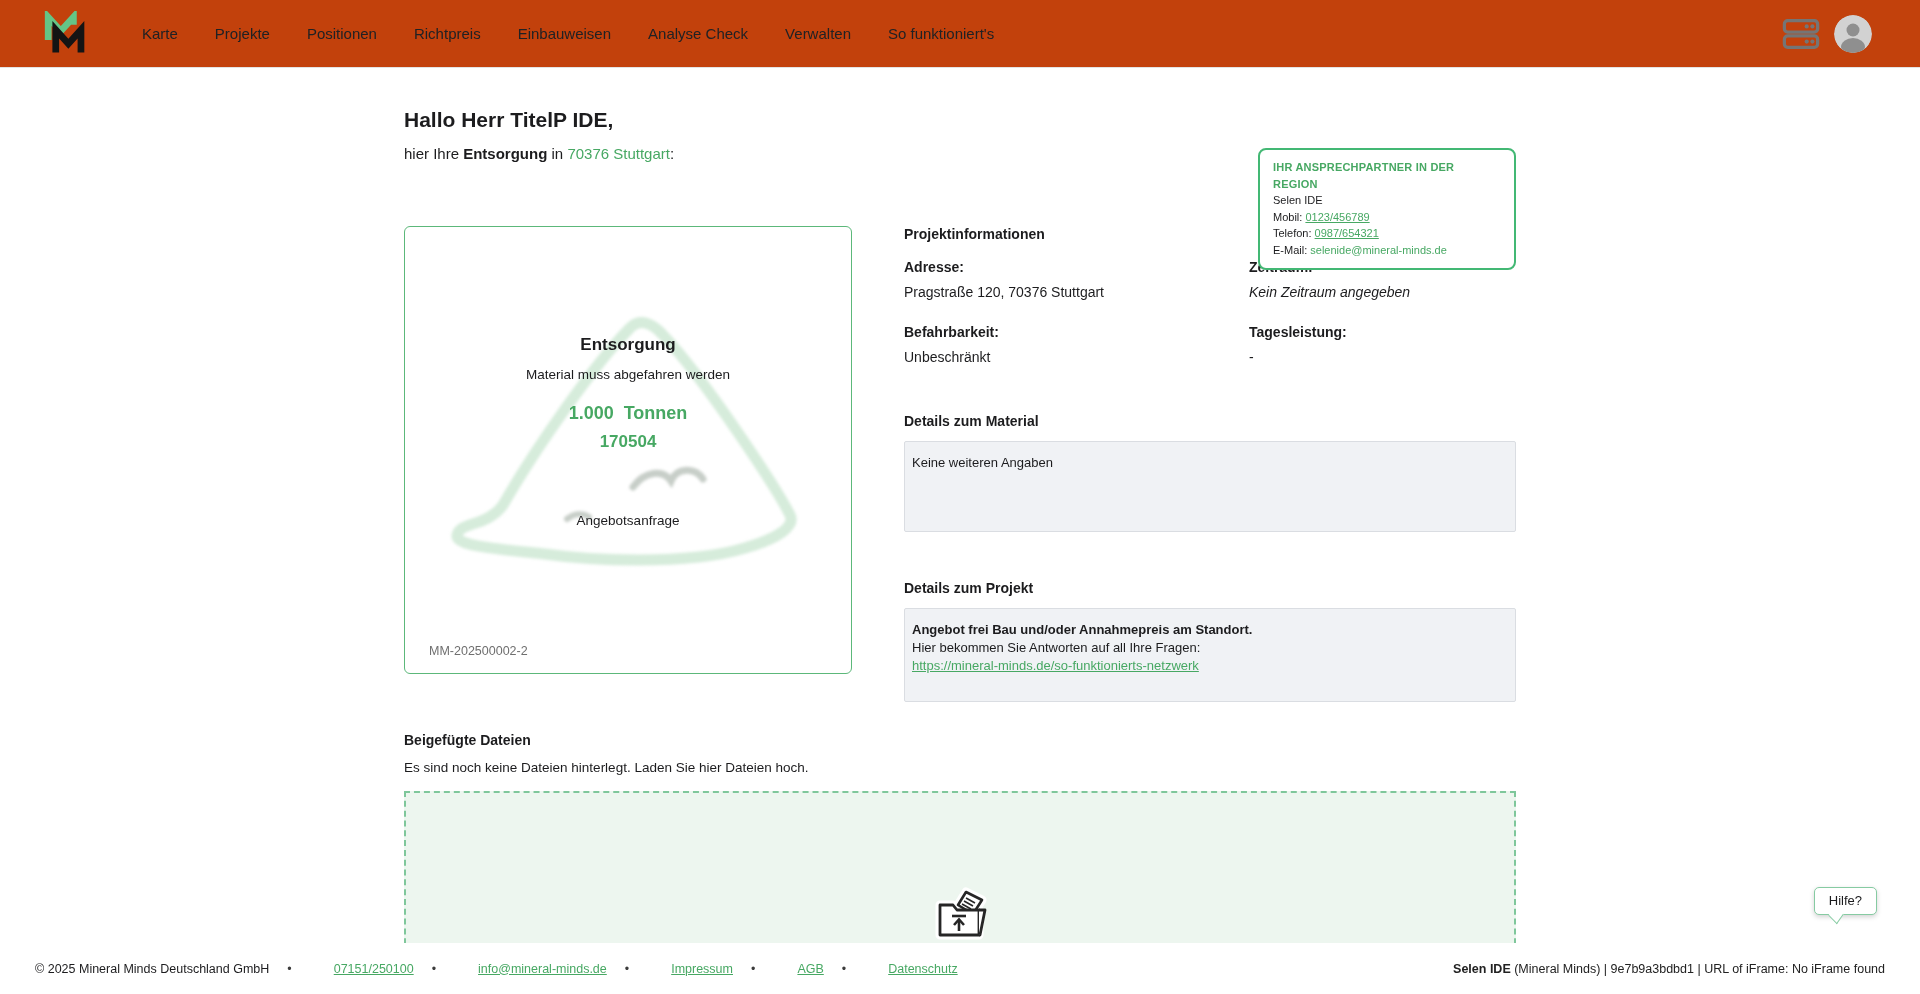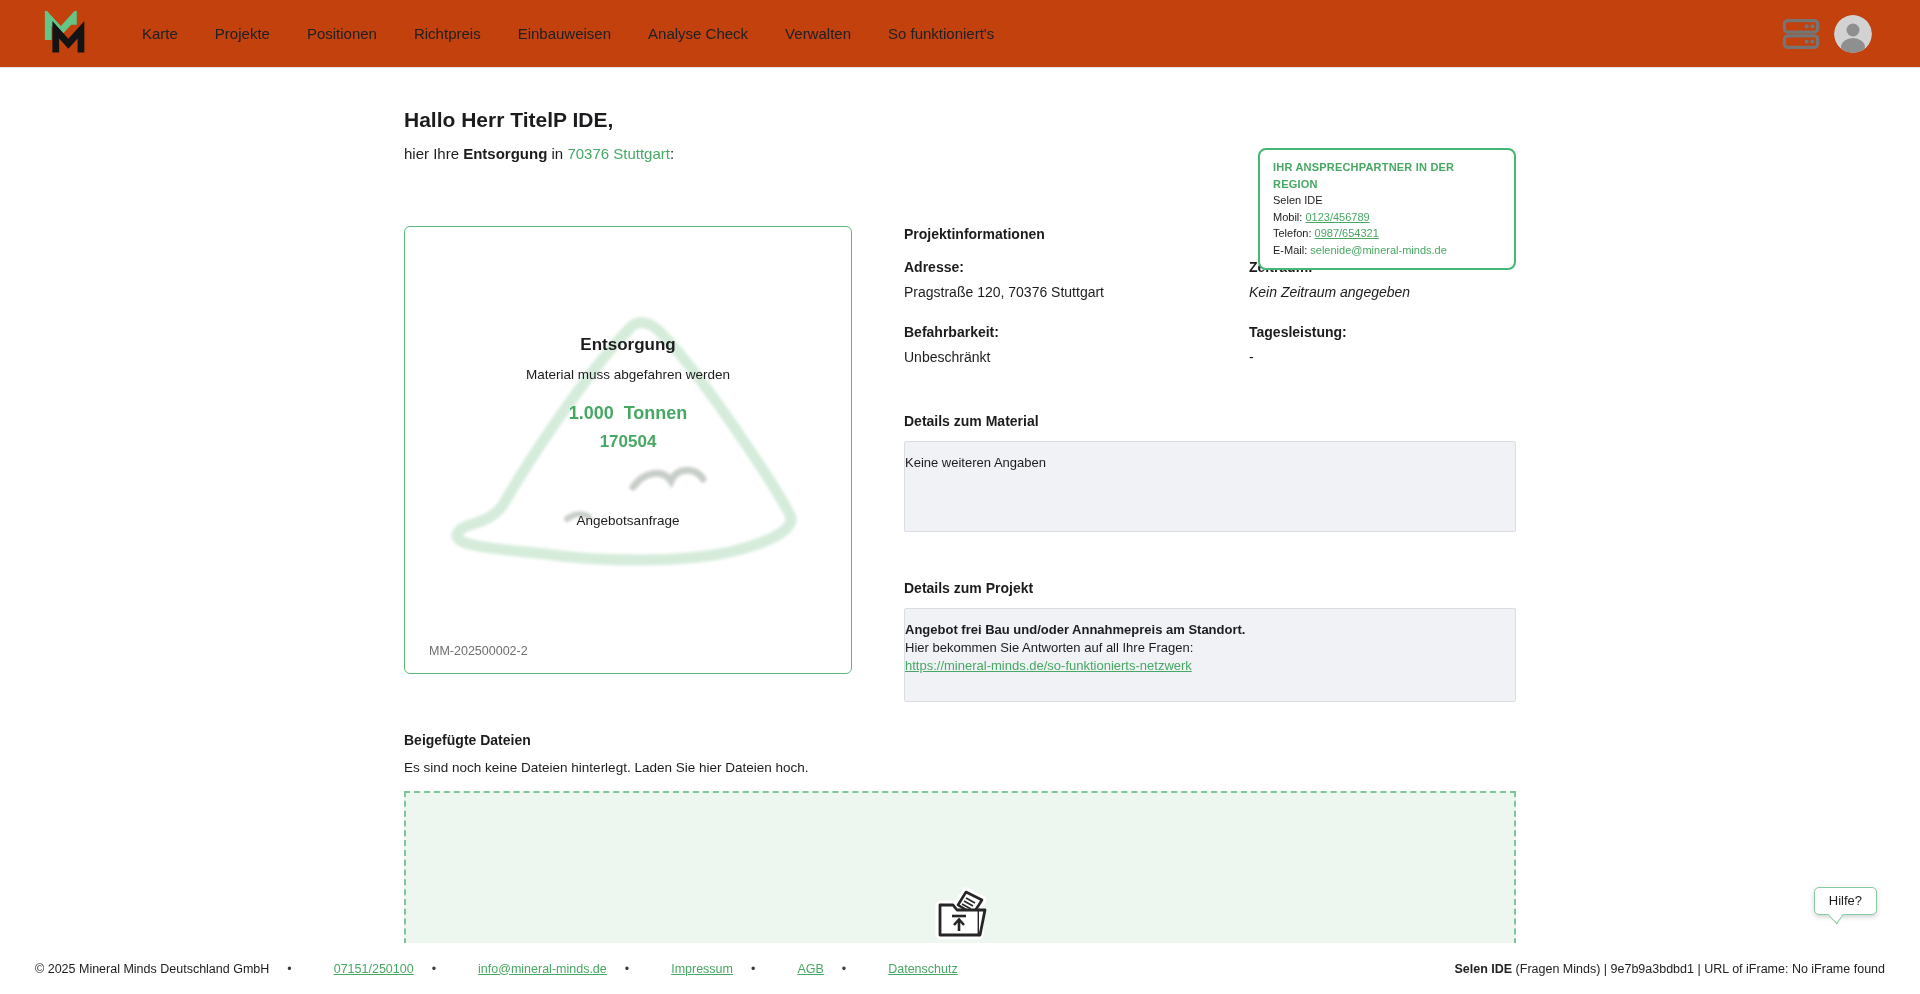--- a/index.html
+++ b/index.html
@@ -51,21 +51,21 @@
   .card-ref{position:absolute;bottom:15px;left:24px;font-size:12.5px;color:#6f6f6f;}
 
   
   .right-col{flex:1;min-width:0;}
   .section-title{font-size:14px;font-weight:700;margin:0;}
   .fields{display:grid;grid-template-columns:345px 1fr;row-gap:24px;margin-top:17px;}
   .field-label{font-weight:700;font-size:14px;}
   .field-value{font-size:14px;margin-top:9px;}
   .italic{font-style:italic;}
   .section-block{margin-top:48px;}
-  .gray-box{background:#f0f2f5;border:1px solid #dadde2;border-radius:2px;margin-top:12px;padding:12px 0;font-size:13px;line-height:18px;}
+  .gray-box{background:#f0f2f5;border:1px solid #dadde2;border-radius:2px;margin-top:12px;padding:12px 7px;font-size:13px;line-height:18px;}
   .material-box{height:91px;}
   .projekt-box{height:94px;}
   .gray-box a{color:var(--green);text-decoration:underline;cursor:pointer;}
 
   
   .attachments{margin-top:30px;}
   .attach-sub{font-size:13.5px;margin-top:12px;}
   .dropzone{margin-top:16px;height:163px;background:#edf6ef;border:2px dashed var(--dash-green);border-bottom:none;position:relative;cursor:pointer;}
   .upload-icon{position:absolute;top:94px;left:50%;transform:translateX(-50%);}
 
@@ -235,17 +235,17 @@
       <span class="dot">•</span>
       <a>info@mineral-minds.de</a>
       <span class="dot">•</span>
       <a>Impressum</a>
       <span class="dot">•</span>
       <a>AGB</a>
       <span class="dot">•</span>
       <a>Datenschutz</a>
     </div>
     <div class="footer-right">
-      <span class="bold">Selen IDE</span><span> (Fragen Minds) | 9e7b9a3bdbd1 | URL of iFrame: No iFrame found</span>
+      <span class="bold">Selen IDE</span><span> (Mineral Minds) | 9e7b9a3bdbd1 | URL of iFrame: No iFrame found</span>
     </div>
   </footer>
 
 </div>
 
 </body></html>

